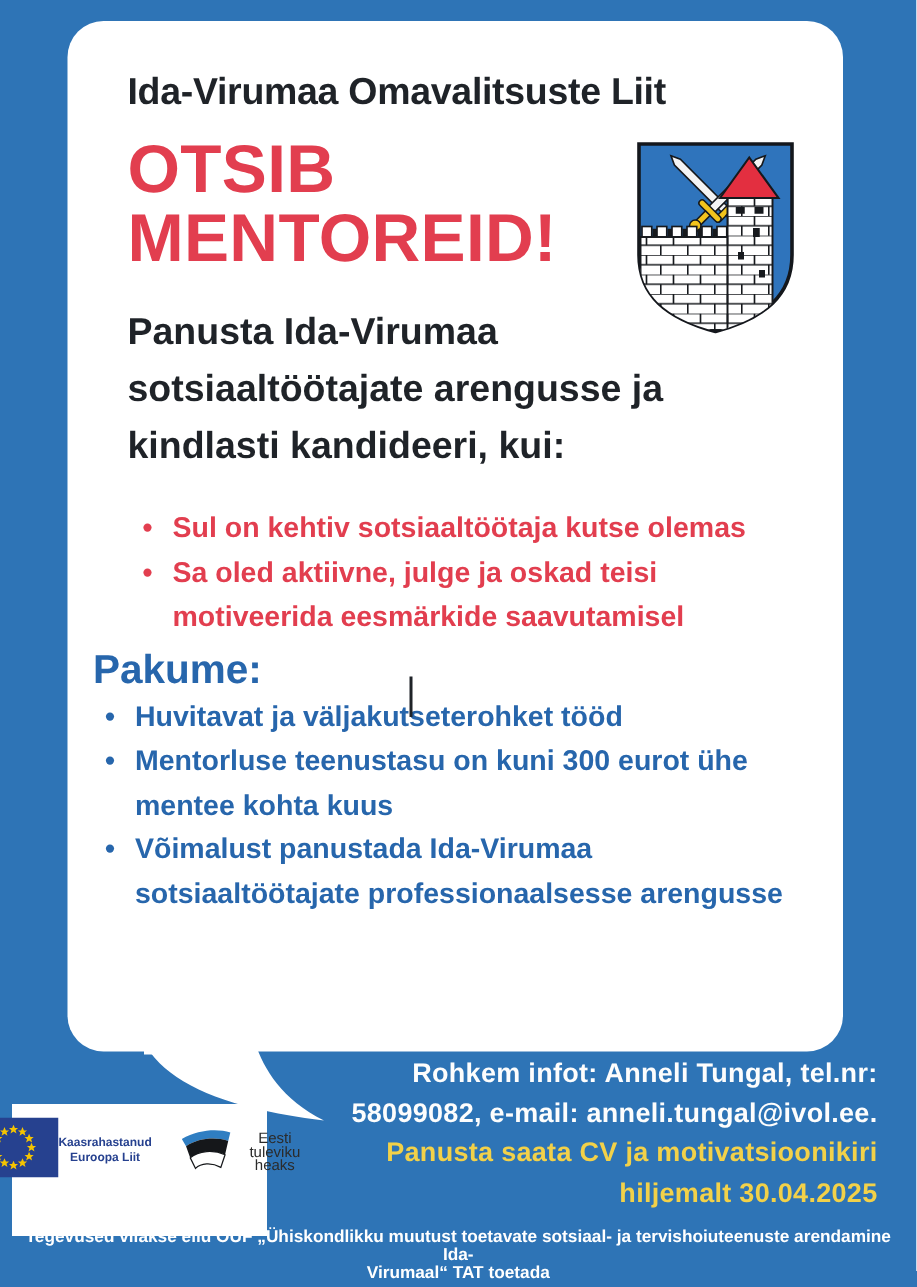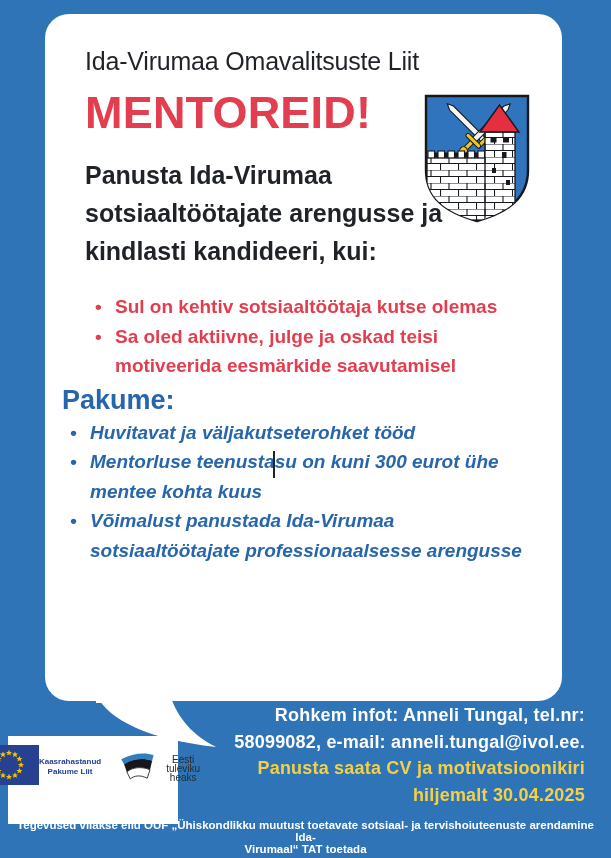--- a/index.html
+++ b/index.html
@@ -12,21 +12,21 @@
     position:relative;width:611px;height:858px;
     background:#2E74B6;overflow:hidden;
   }
   
   .bubble{
     position:absolute;left:45px;top:14px;width:517px;height:687px;
     background:#ffffff;border-radius:24px;
   }
   .content{padding:32px 26px 0 40px;}
   .org-title{
-    font-size:25px;font-weight:normal;color:#1F2328;
+    font-size:25px;font-weight:bold;color:#1F2328;
     line-height:30px;letter-spacing:-0.2px;
   }
   .headline{
     margin-top:14px;color:#E23E4F;font-weight:bold;
     font-size:45px;line-height:46px;letter-spacing:0.2px;
   }
   .intro{
     margin-top:20px;font-size:25px;font-weight:bold;color:#1F2328;
     line-height:38px;max-width:430px;white-space:pre-line;
   }
@@ -36,21 +36,21 @@
     position:relative;font-weight:bold;font-size:19px;line-height:29.5px;
     white-space:pre-line;
   }
   ul.red-list{margin-top:22px;margin-left:2px;}
   ul.red-list li{color:#E23E4F;padding-left:28px;}
   ul.red-list li::before{content:"\2022";position:absolute;left:8px;color:#E23E4F;}
   .offer-heading{
     margin:4px 0 0 -23px;font-size:27px;line-height:30px;
     font-weight:bold;color:#2766AC;
   }
-  ul.blue-list{margin-top:3px;margin-left:-18px;font-style:italic;}
+  ul.blue-list{margin-top:3px;margin-left:-18px;}
   ul.blue-list li{color:#2766AC;padding-left:23px;}
   ul.blue-list li::before{content:"\2022";position:absolute;left:3px;color:#2766AC;}
   
   .text-cursor{position:absolute;left:273px;top:451px;width:2px;height:27px;background:#1F2328;}
   
   .tail{position:absolute;left:88px;top:695px;width:135px;height:58px;}
   
   .coa{position:absolute;left:377px;top:78px;width:110px;height:133px;}
   
   .contact{
@@ -80,20 +80,21 @@
 <body>
 
 <div class="poster">
 
   <div class="bubble">
     <div class="content">
 
       <div class="org-title">Ida-Virumaa Omavalitsuste Liit</div>
 
       <div class="headline">
+        <div>OTSIB</div>
         <div>MENTOREID!</div>
       </div>
 
       <div class="intro">Panusta Ida-Virumaa
 sotsiaaltöötajate arengusse ja
 kindlasti kandideeri, kui:</div>
 
       <ul class="plist red-list">
         <li><span>Sul on kehtiv sotsiaaltöötaja kutse olemas</span></li>
         <li><span>Sa oled aktiivne, julge ja oskad teisi
@@ -195,21 +196,21 @@
           <use href="#st" x="36" y="30.4"></use>
         <use href="#st" x="30" y="32"></use>
           <use href="#st" x="24" y="30.4"></use>
           <use href="#st" x="19.6" y="26"></use>
         <use href="#st" x="18" y="20"></use>
           <use href="#st" x="19.6" y="14"></use>
           <use href="#st" x="24" y="9.6"></use>
       </svg>
       <div class="logo-caption eu-caption">
         <div>Kaasrahastanud</div>
-        <div>Pakume Liit</div>
+        <div>Euroopa Liit</div>
       </div>
     </div>
     <div class="logo-col">
       <svg width="56" height="44" viewBox="0 0 60 46" xmlns="http://www.w3.org/2000/svg">
         <path d="M6,12 C22,3 40,2 52,6 L50,14 C38,10 22,11 10,19 Z" fill="#2F7EC2"></path>
         <path d="M10,19 C22,11 38,10 50,14 L47,27 C36,22 22,23 14,30 Z" fill="#15171a"></path>
         <path d="M14,30 C22,23 36,22 47,27 L43,39 C34,34 24,35 19,40 Z" fill="#ffffff" stroke="#15171a" stroke-width="1.2"></path>
       </svg>
       <div class="logo-caption ee-caption">
         <div>Eesti</div>

